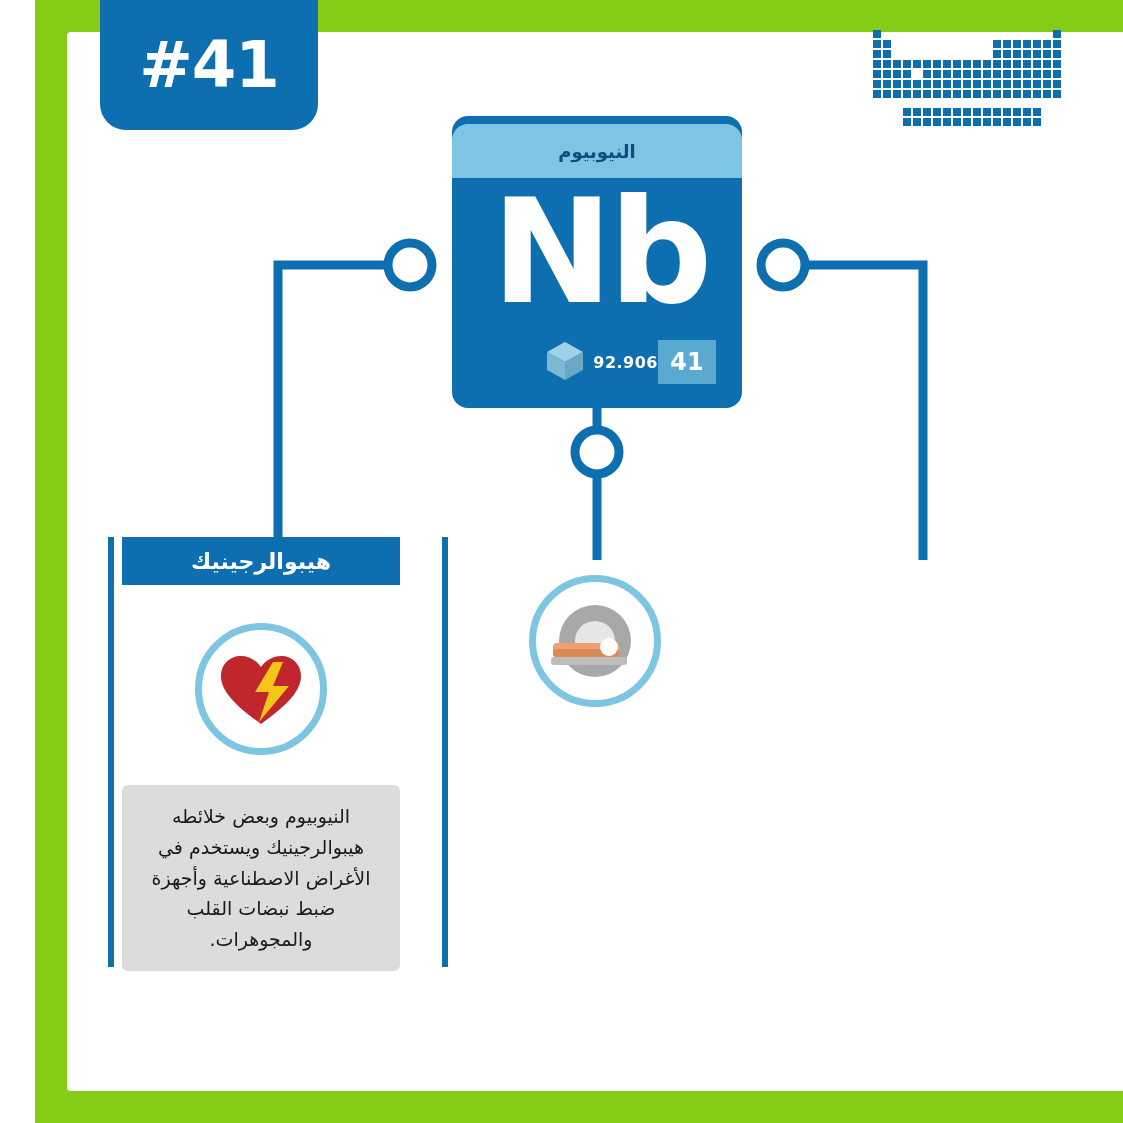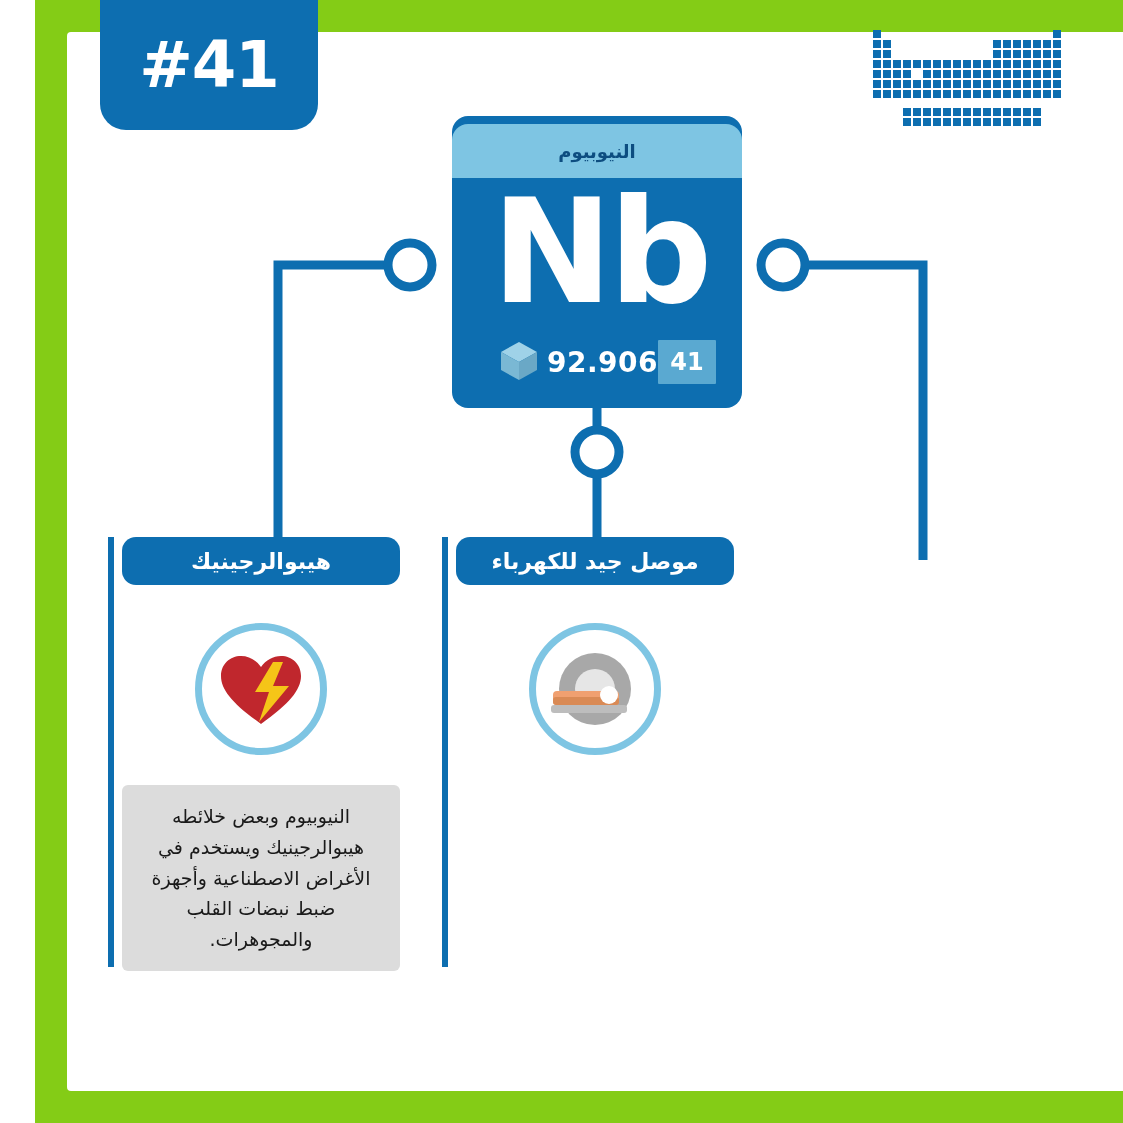--- a/index.html
+++ b/index.html
@@ -129,21 +129,21 @@
     border-radius: 1px;
     color: #ffffff;
     font-size: 24px;
     font-weight: bold;
     display: flex;
     align-items: center;
     justify-content: center;
   }
   #element-card .el-mass {
     color: #ffffff;
-    font-size: 28px;
+    font-size: 16px;
     font-weight: bold;
     margin-left: 4px;
     letter-spacing: 0.5px;
   }
   #element-card .el-state {
     margin-left: auto;
   }
 
   
   #connectors {
@@ -175,21 +175,21 @@
     background: #0d6eb0;
   }
   .col.rightbar .col-bar { left: auto; right: 0; }
 
   .col-header {
     position: relative;
     margin-right: 14px;
     margin-left: 14px;
     height: 48px;
     background: #0d6eb0;
-    border-radius: 14px;
+    border-radius: 0;
     color: #ffffff;
     font-size: 22px;
     font-weight: bold;
     display: flex;
     align-items: center;
     justify-content: center;
   }
   .icon-circle {
     margin: 38px auto 0 auto;
     width: 132px;
@@ -388,21 +388,20 @@
           <polygon points="6,16 24,26 24,44 6,34" fill="#7ab8d4"></polygon>
           <polygon points="42,16 24,26 24,44 42,34" fill="#6aa8c6"></polygon>
         </svg>
       </div>
     </div>
   </div>
 
 
   <div class="col" id="col-mid">
     <div class="col-bar"></div>
-    <div class="col-header">موصل جيد للكهرباء</div>
     <div class="icon-circle">
       <svg width="96" height="84" viewBox="0 0 96 84">
         <circle cx="48" cy="42" r="36" fill="#a8a8a8"></circle>
         <circle cx="48" cy="42" r="20" fill="#e6e6e6"></circle>
         <rect x="6" y="44" width="66" height="14" rx="4" fill="#f0a070"></rect>
         <rect x="6" y="50" width="66" height="8" rx="3" fill="#d98a55"></rect>
         <circle cx="62" cy="48" r="9" fill="#ffffff"></circle>
         <rect x="4" y="58" width="76" height="8" rx="3" fill="#bdbdbd"></rect>
       </svg>
     </div>

